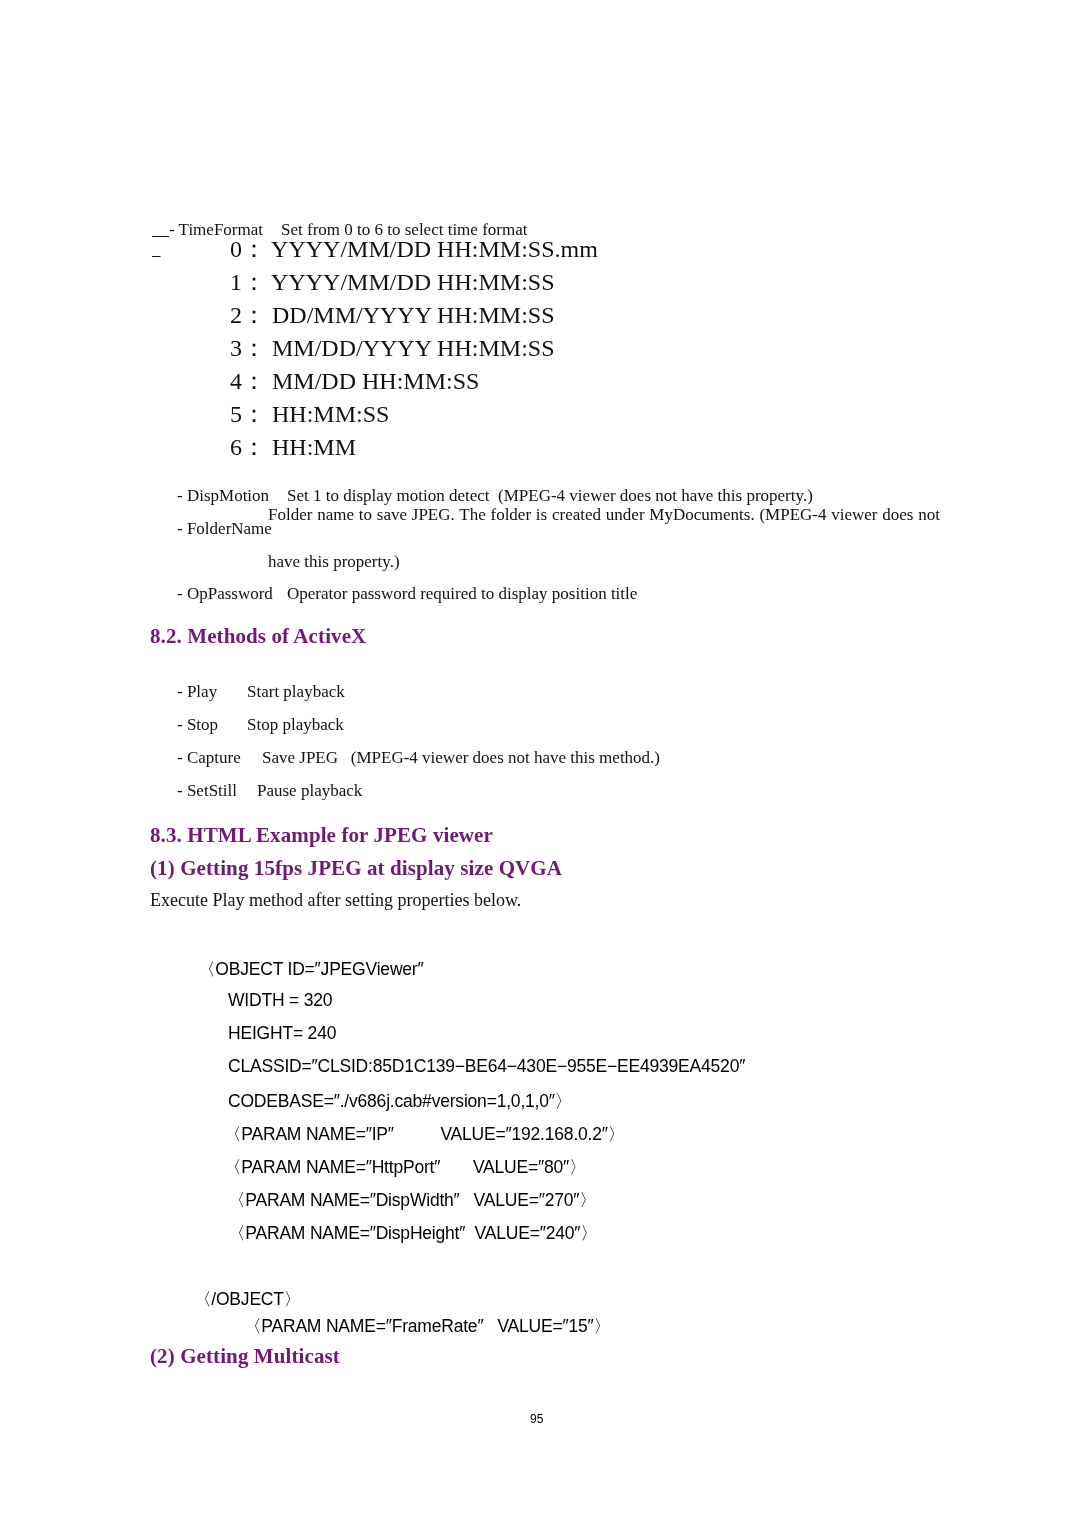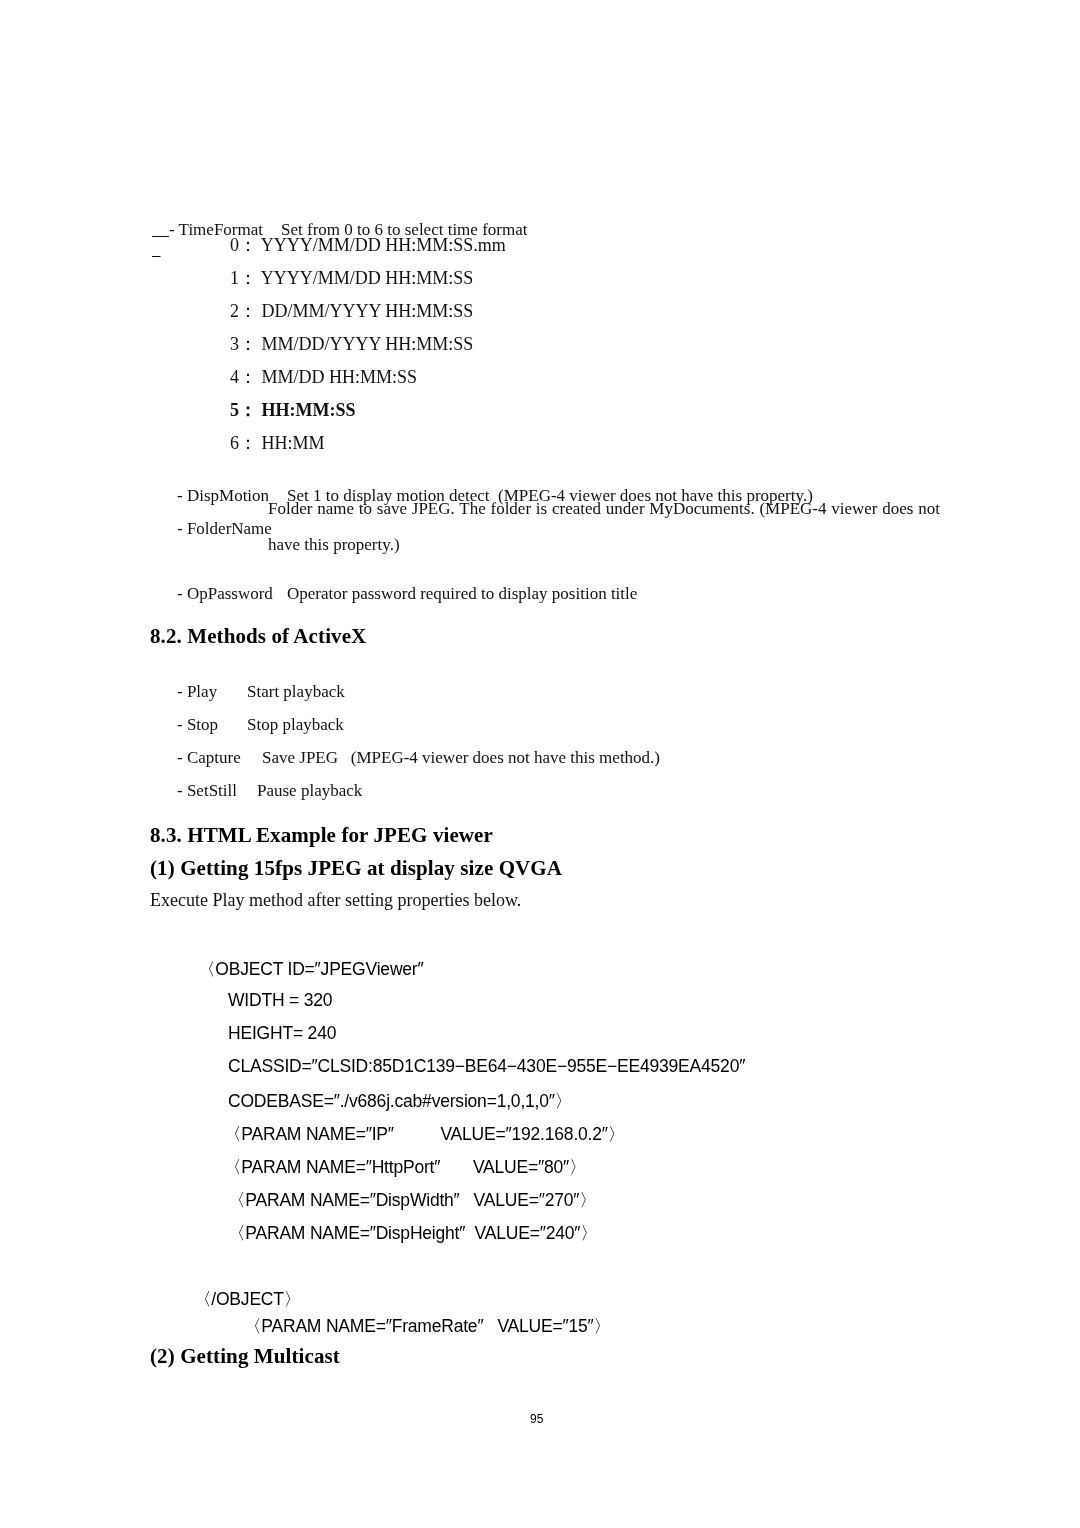--- a/index.html
+++ b/index.html
@@ -23,31 +23,31 @@
     font-family: "Liberation Serif", "DejaVu Serif", serif;
     font-size: 17px;
     line-height: 1.0;
     color: #111111;
     white-space: pre;
   }
   .body-wrap {
     position: absolute;
     font-family: "Liberation Serif", "DejaVu Serif", serif;
     font-size: 17px;
-    line-height: 36px;
+    line-height: 47px;
     color: #111111;
   }
 
   
   .heading {
     position: absolute;
     font-family: "Liberation Serif", "DejaVu Serif", serif;
     font-weight: bold;
     font-size: 21px;
-    color: #000000;
+    color: #701a75;
     white-space: pre;
     letter-spacing: 0.1px;
   }
 
   
   .code-line {
     position: absolute;
     font-family: "Liberation Sans", "DejaVu Sans", sans-serif;
     font-weight: normal;
     font-size: 17.5px;
@@ -72,40 +72,40 @@
     font-size: 17px;
     color: #111111;
     white-space: pre;
   }
   .prop-label { display: inline-block; }
   .prop-desc  { display: inline-block; }
 
   .tf-row {
     position: absolute;
     font-family: "Liberation Serif", "DejaVu Serif", serif;
-    font-size: 18px;
+    font-size: 24px;
     color: #111111;
     white-space: pre;
   }
 </style>
 </head>
 <body>
 
 <div class="page">
 
   <div class="prop-row" style="left:152px; top:200px;text-decoration:underline;">
     <span class="prop-label" style="width:112px;">- TimeFormat</span><span class="prop-desc">Set from 0 to 6 to select time format</span>
   </div>
 
   <div class="tf-row" style="left:230px; top:233px;">0： YYYY/MM/DD HH:MM:SS.mm</div>
   <div class="tf-row" style="left:230px; top:266px;">1： YYYY/MM/DD HH:MM:SS</div>
   <div class="tf-row" style="left:230px; top:299px;">2： DD/MM/YYYY HH:MM:SS</div>
   <div class="tf-row" style="left:230px; top:332px;">3： MM/DD/YYYY HH:MM:SS</div>
   <div class="tf-row" style="left:230px; top:365px;">4： MM/DD HH:MM:SS</div>
-  <div class="tf-row" style="left:230px; top:398px;font-weight:bold;">5： HH:MM:SS</div>
+  <div class="tf-row" style="left:230px; top:398px;">5： HH:MM:SS</div>
   <div class="tf-row" style="left:230px; top:431px;">6： HH:MM</div>
 
   <div class="prop-row" style="left:160px; top:466px;">
     <span class="prop-label" style="width:110px;">- DispMotion</span><span class="prop-desc">Set 1 to display motion detect  (MPEG-4 viewer does not have this property.)</span>
   </div>
 
   <div class="prop-row" style="left:160px; top:499px;">
     <span class="prop-label" style="width:110px;">- FolderName</span>
   </div>
   <div class="body-wrap" style="left:268px; top:491px; width:672px; text-align:justify;">Folder name to save JPEG. The folder is created under MyDocuments.  (MPEG-4 viewer does not have this property.)</div>

